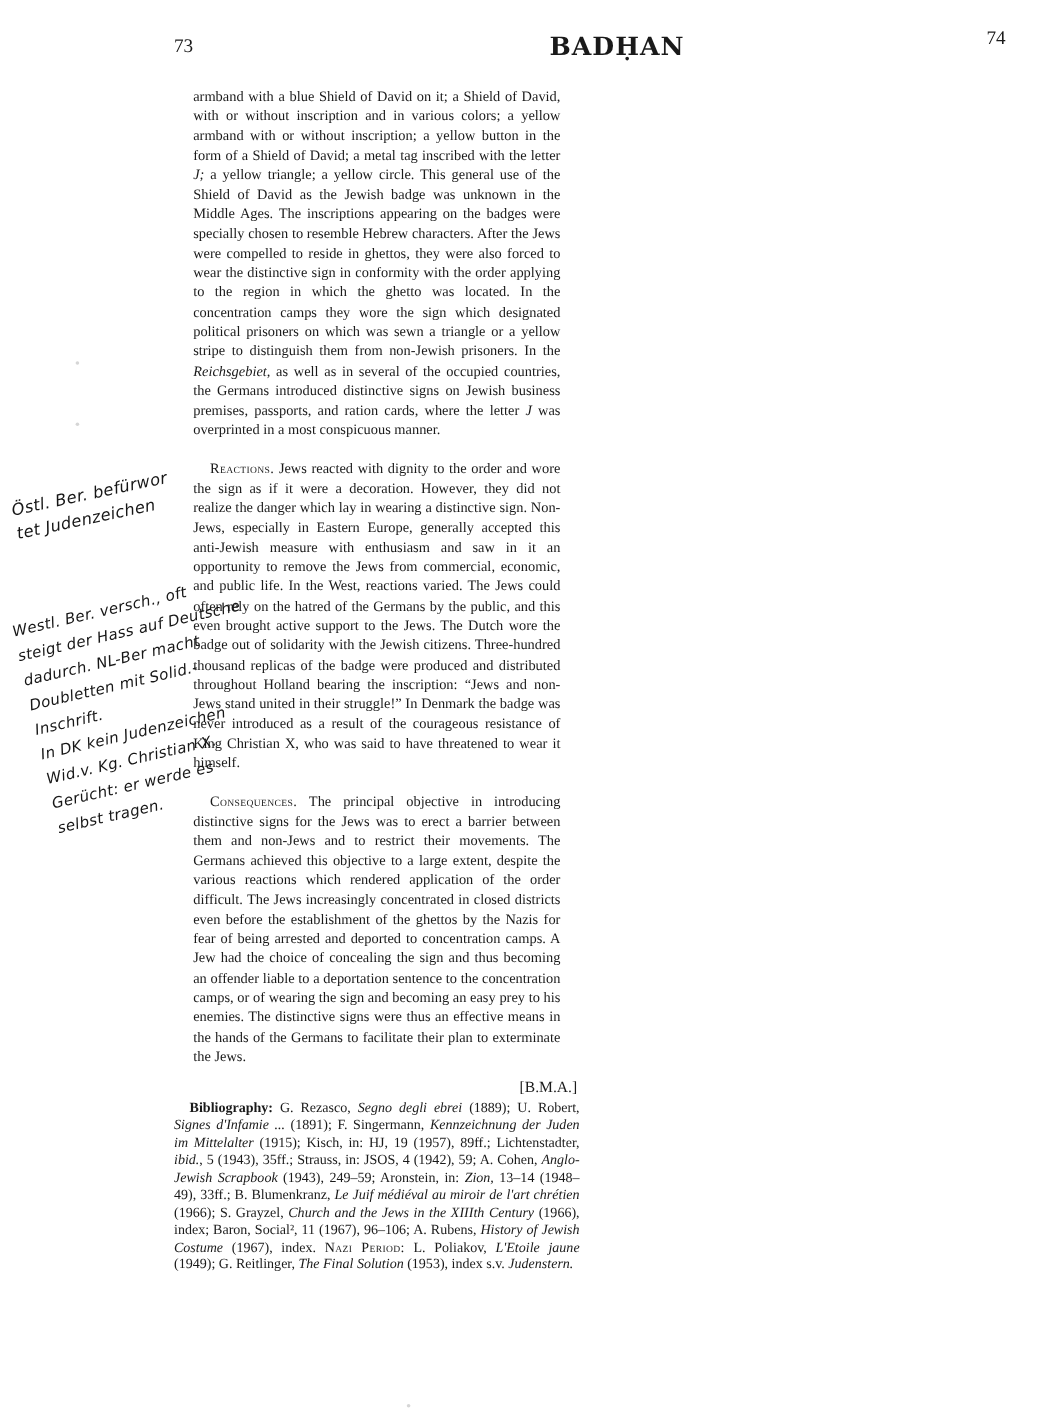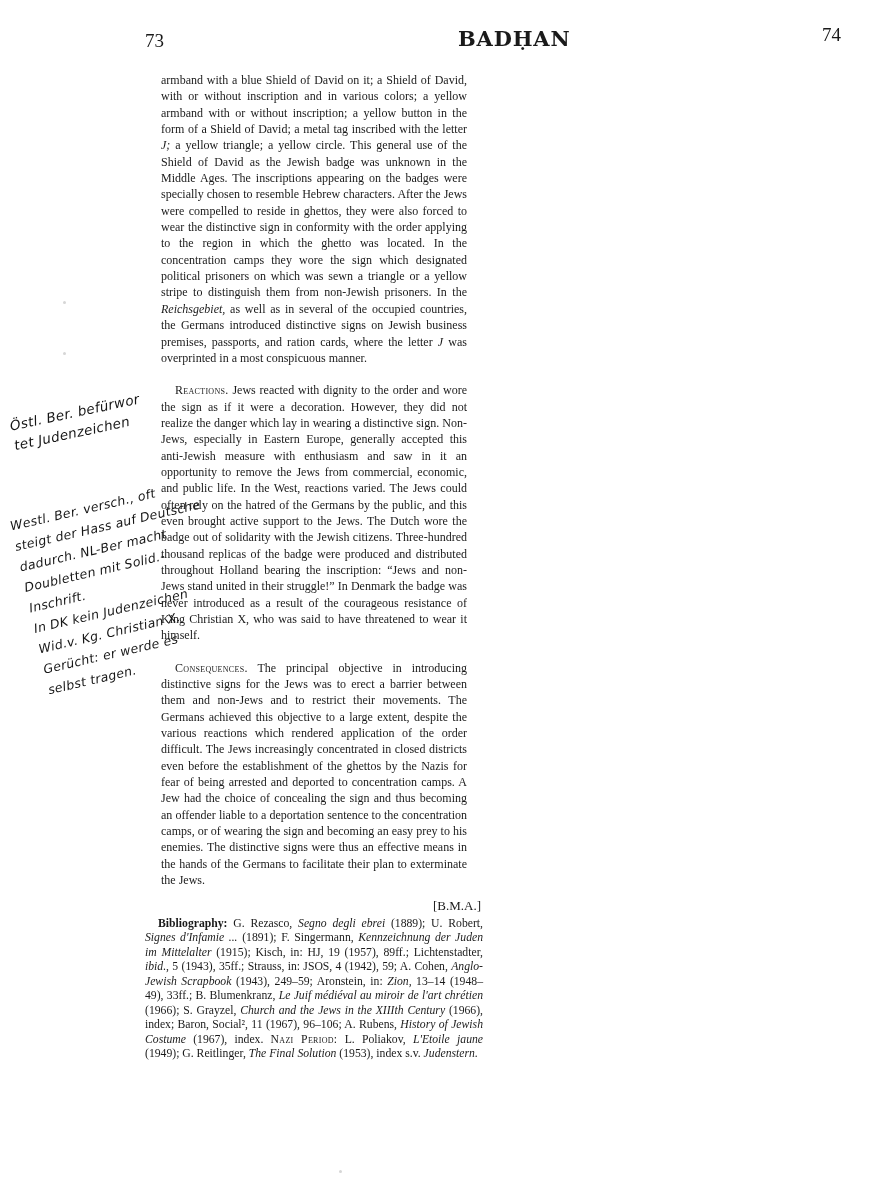--- a/index.html
+++ b/index.html
@@ -1,18 +1,18 @@
 <!DOCTYPE html>
 <html><head>
 <meta charset="utf-8">
 <style>
   html,body{margin:0;padding:0;background:#e8e8e8;}
   .sheet{position:relative;width:870px;height:1186px;background:#ffffff;overflow:hidden;
          font-family:"Liberation Serif",serif;color:#1a1a1a;}
-  .pn{position:absolute;font-size:19px;}
+  .pn{position:absolute;font-size:16px;}
   .pn-left{left:145px;top:30px;}
   .pn-right{left:822px;top:24px;}
   .running-head{position:absolute;left:458px;top:26px;font-family:"DejaVu Serif","Liberation Serif",serif;
                 font-weight:700;font-size:21px;letter-spacing:0.8px;}
   .column{position:absolute;left:145px;top:56px;width:338px;}
   .para{margin:16px;font-size:12px;line-height:16.35px;text-align:justify;}
   .para.indent{text-indent:14px;}
   .sc{font-variant:small-caps;letter-spacing:0.3px;}
   .it{font-style:italic;}
   .b{font-weight:bold;margin-top:20px;}

